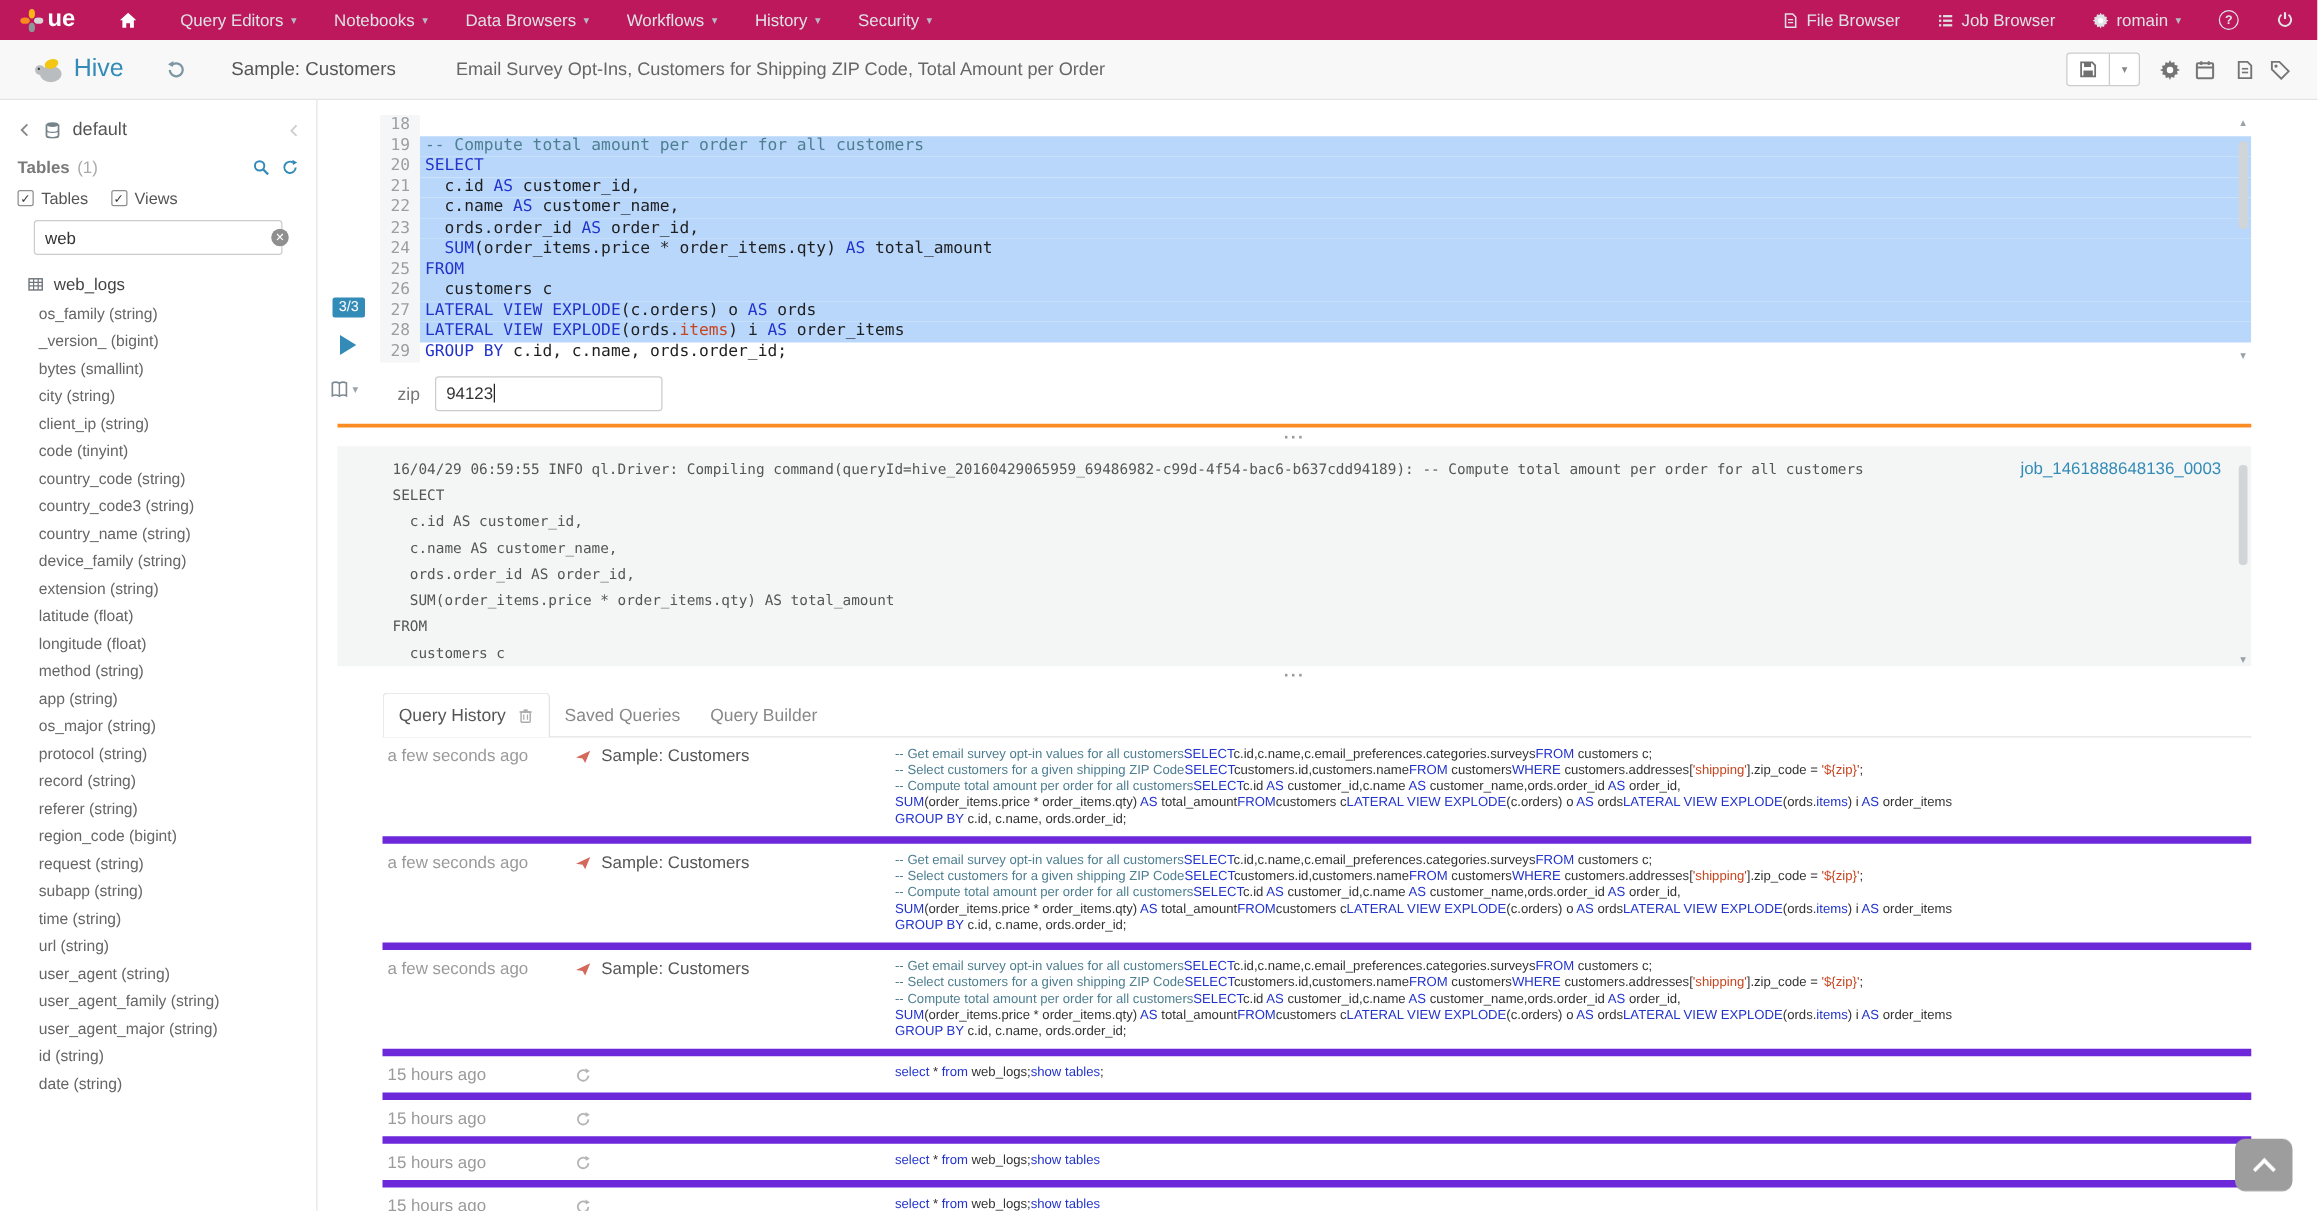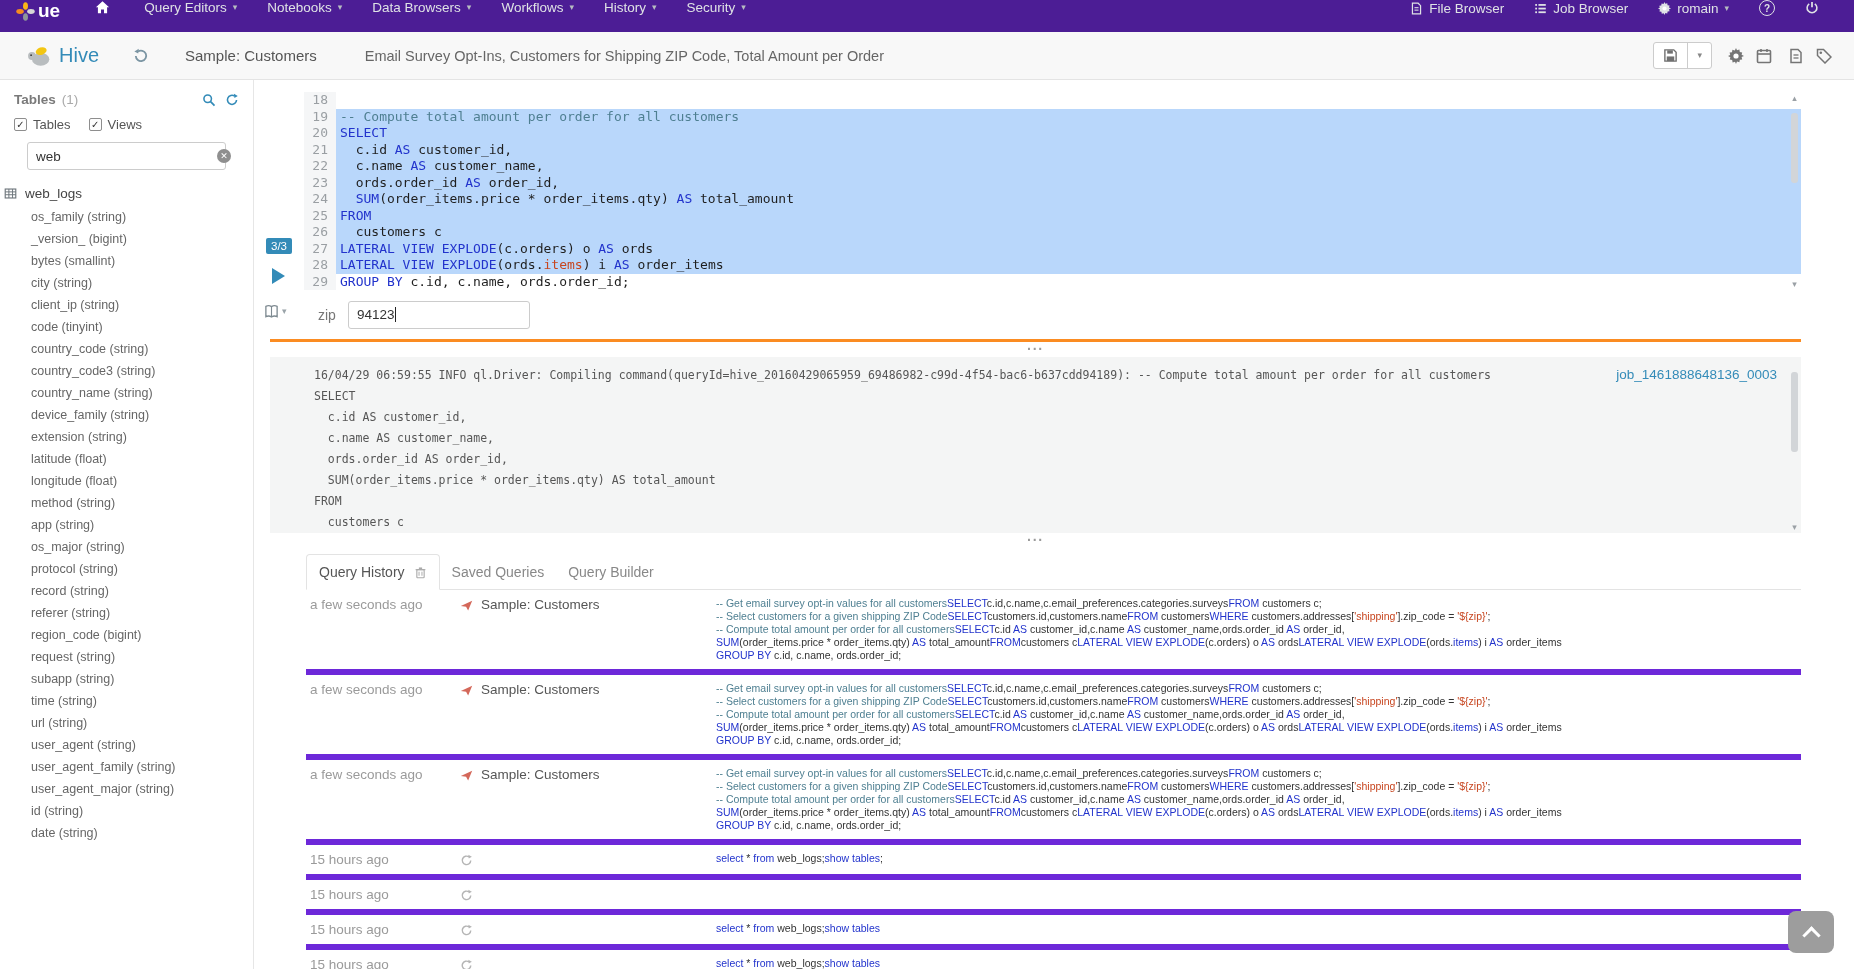--- a/index.html
+++ b/index.html
@@ -1,25 +1,25 @@
 <!DOCTYPE html>
 <html style="--accent: #338bb8; --selection: #b9d7fb; --progress: #fb8c22; --tok-k: #2233cc; --tok-c: #4e7f91; --tok-s: #c7451f;"><head>
 <meta charset="utf-8">
 <style>
   *{box-sizing:border-box;margin:0;padding:0}
   html,body{width:1854px;height:969px;overflow:hidden;background:#fff;font-family:"Liberation Sans",sans-serif;position:relative}
   svg{display:block}
 
   
-  .navbar{height:32px;background:#4c1d95;display:flex;align-items:flex-start;color:#dfe2e5;font-size:13.5px}
+  .navbar{height:32px;background:#be185d;display:flex;align-items:center;color:#dfe2e5;font-size:13.5px}
   .brand{display:flex;align-items:center;gap:3px;padding:0 16px;font-size:19px;font-weight:bold;color:#fff;cursor:pointer}
   .nav-home{display:flex;align-items:center;padding:0 19px;cursor:pointer}
   .nav-item{display:flex;align-items:center;gap:6px;padding:0 15px;cursor:pointer;white-space:nowrap}
   .caret{font-size:9px;color:#b6bcc1;line-height:1}
-  .nav-right{margin-left:auto;display:flex;align-items:stretch;padding-right:20px}
+  .nav-right{margin-left:auto;display:flex;align-items:stretch;padding-right:4px}
   .help-circle{width:16px;height:16px;border:1.5px solid #dfe2e5;border-radius:50%;display:flex;align-items:center;justify-content:center;font-size:10px;font-weight:bold}
 
   
   .subheader{height:48px;background:#f8f8f8;border-bottom:1px solid #e4e4e4;display:flex;align-items:center;padding-left:26px}
   .app-logo{display:flex;align-items:center;gap:7px;cursor:pointer}
   .app-name{color:var(--accent);font-size:20px}
   .undo-btn{margin-left:34px;color:#7b95a3;cursor:pointer}
   .query-name{margin-left:36px;color:#555;font-size:15px}
   .query-desc{margin-left:48px;color:#666;font-size:14.5px}
   .toolbar{margin-left:auto;display:flex;align-items:center;gap:16px;margin-right:22px}
@@ -42,21 +42,21 @@
   .tables-row{display:flex;align-items:center;padding:2px 14px 8px;color:#7a7a7a;font-size:13.5px;font-weight:bold}
   .tables-count{color:#aaa;margin-left:6px;font-weight:normal}
   .tables-icons{margin-left:auto;display:flex;gap:9px;color:var(--accent)}
   .tables-icons span{cursor:pointer}
   .checks-row{display:flex;gap:18px;padding:2px 14px 10px;font-size:13px;color:#555;align-items:center}
   .check{display:flex;align-items:center;cursor:pointer}
   .cbx{width:13px;height:13px;border:1px solid #8e8e8e;border-radius:2px;display:inline-flex;align-items:center;justify-content:center;font-size:10px;color:#333;margin-right:6px;background:#fdfdfd}
   .search-wrap{position:relative;padding:0 27px 10px}
   .search-input{width:100%;height:28px;border:1px solid #ccc;border-radius:3px;padding:0 24px 0 8px;font-size:13.5px;color:#333;font-family:"Liberation Sans",sans-serif;outline:none}
   .clear-btn{position:absolute;right:22px;top:7px;width:14px;height:14px;border-radius:50%;background:#8f8f8f;color:#fff;font-size:9px;display:flex;align-items:center;justify-content:center;cursor:pointer}
-  .table-item{display:flex;align-items:center;gap:8px;padding:6px 4px 5px;color:#444;font-size:13.5px;cursor:pointer}
+  .table-item{display:flex;align-items:center;gap:8px;padding:6px 22px 5px;color:#444;font-size:13.5px;cursor:pointer}
   .table-item .ticon{color:#6e767c}
   .columns{list-style:none}
   .columns li{height:22px;line-height:22px;padding-left:31px;color:#666;font-size:12.5px;white-space:nowrap;cursor:pointer}
 
   
   .main{flex:1;position:relative;padding-top:12px;overflow:hidden}
   .match-badge{position:absolute;left:12px;top:158px;background:var(--accent);color:#fff;font-size:11.5px;padding:2px 5px;border-radius:2px}
   .play-btn{position:absolute;left:18px;top:188px;width:0;height:0;border-left:13px solid var(--accent);border-top:8px solid transparent;border-bottom:8px solid transparent;cursor:pointer}
   .nav-book{position:absolute;left:10px;top:224px;color:#7e8a91;display:flex;align-items:center;gap:3px;cursor:pointer}
 
@@ -321,20 +321,38 @@
             <use href="#i-tag"></use>
           </svg>
         </span>
     </div>
   </div>
 </div>
 
 <div class="content">
 
   <div class="sidebar">
+    <div class="assist-top">
+      <span class="back">
+          <svg width="12" height="12">
+            <use href="#i-chevl"></use>
+          </svg>
+        </span>
+      <span class="db-ic">
+          <svg width="14" height="14">
+            <use href="#i-db"></use>
+          </svg>
+        </span>
+      <span class="db-name">default</span>
+      <span class="collapse">
+          <svg width="11" height="11">
+            <use href="#i-chevl"></use>
+          </svg>
+        </span>
+    </div>
     <div class="tables-row">
       <span>Tables</span>
       <span class="tables-count">(1)</span>
       <span class="tables-icons">
         <span>
             <svg width="14" height="14">
               <use href="#i-search"></use>
             </svg>
           </span>
         <span>

